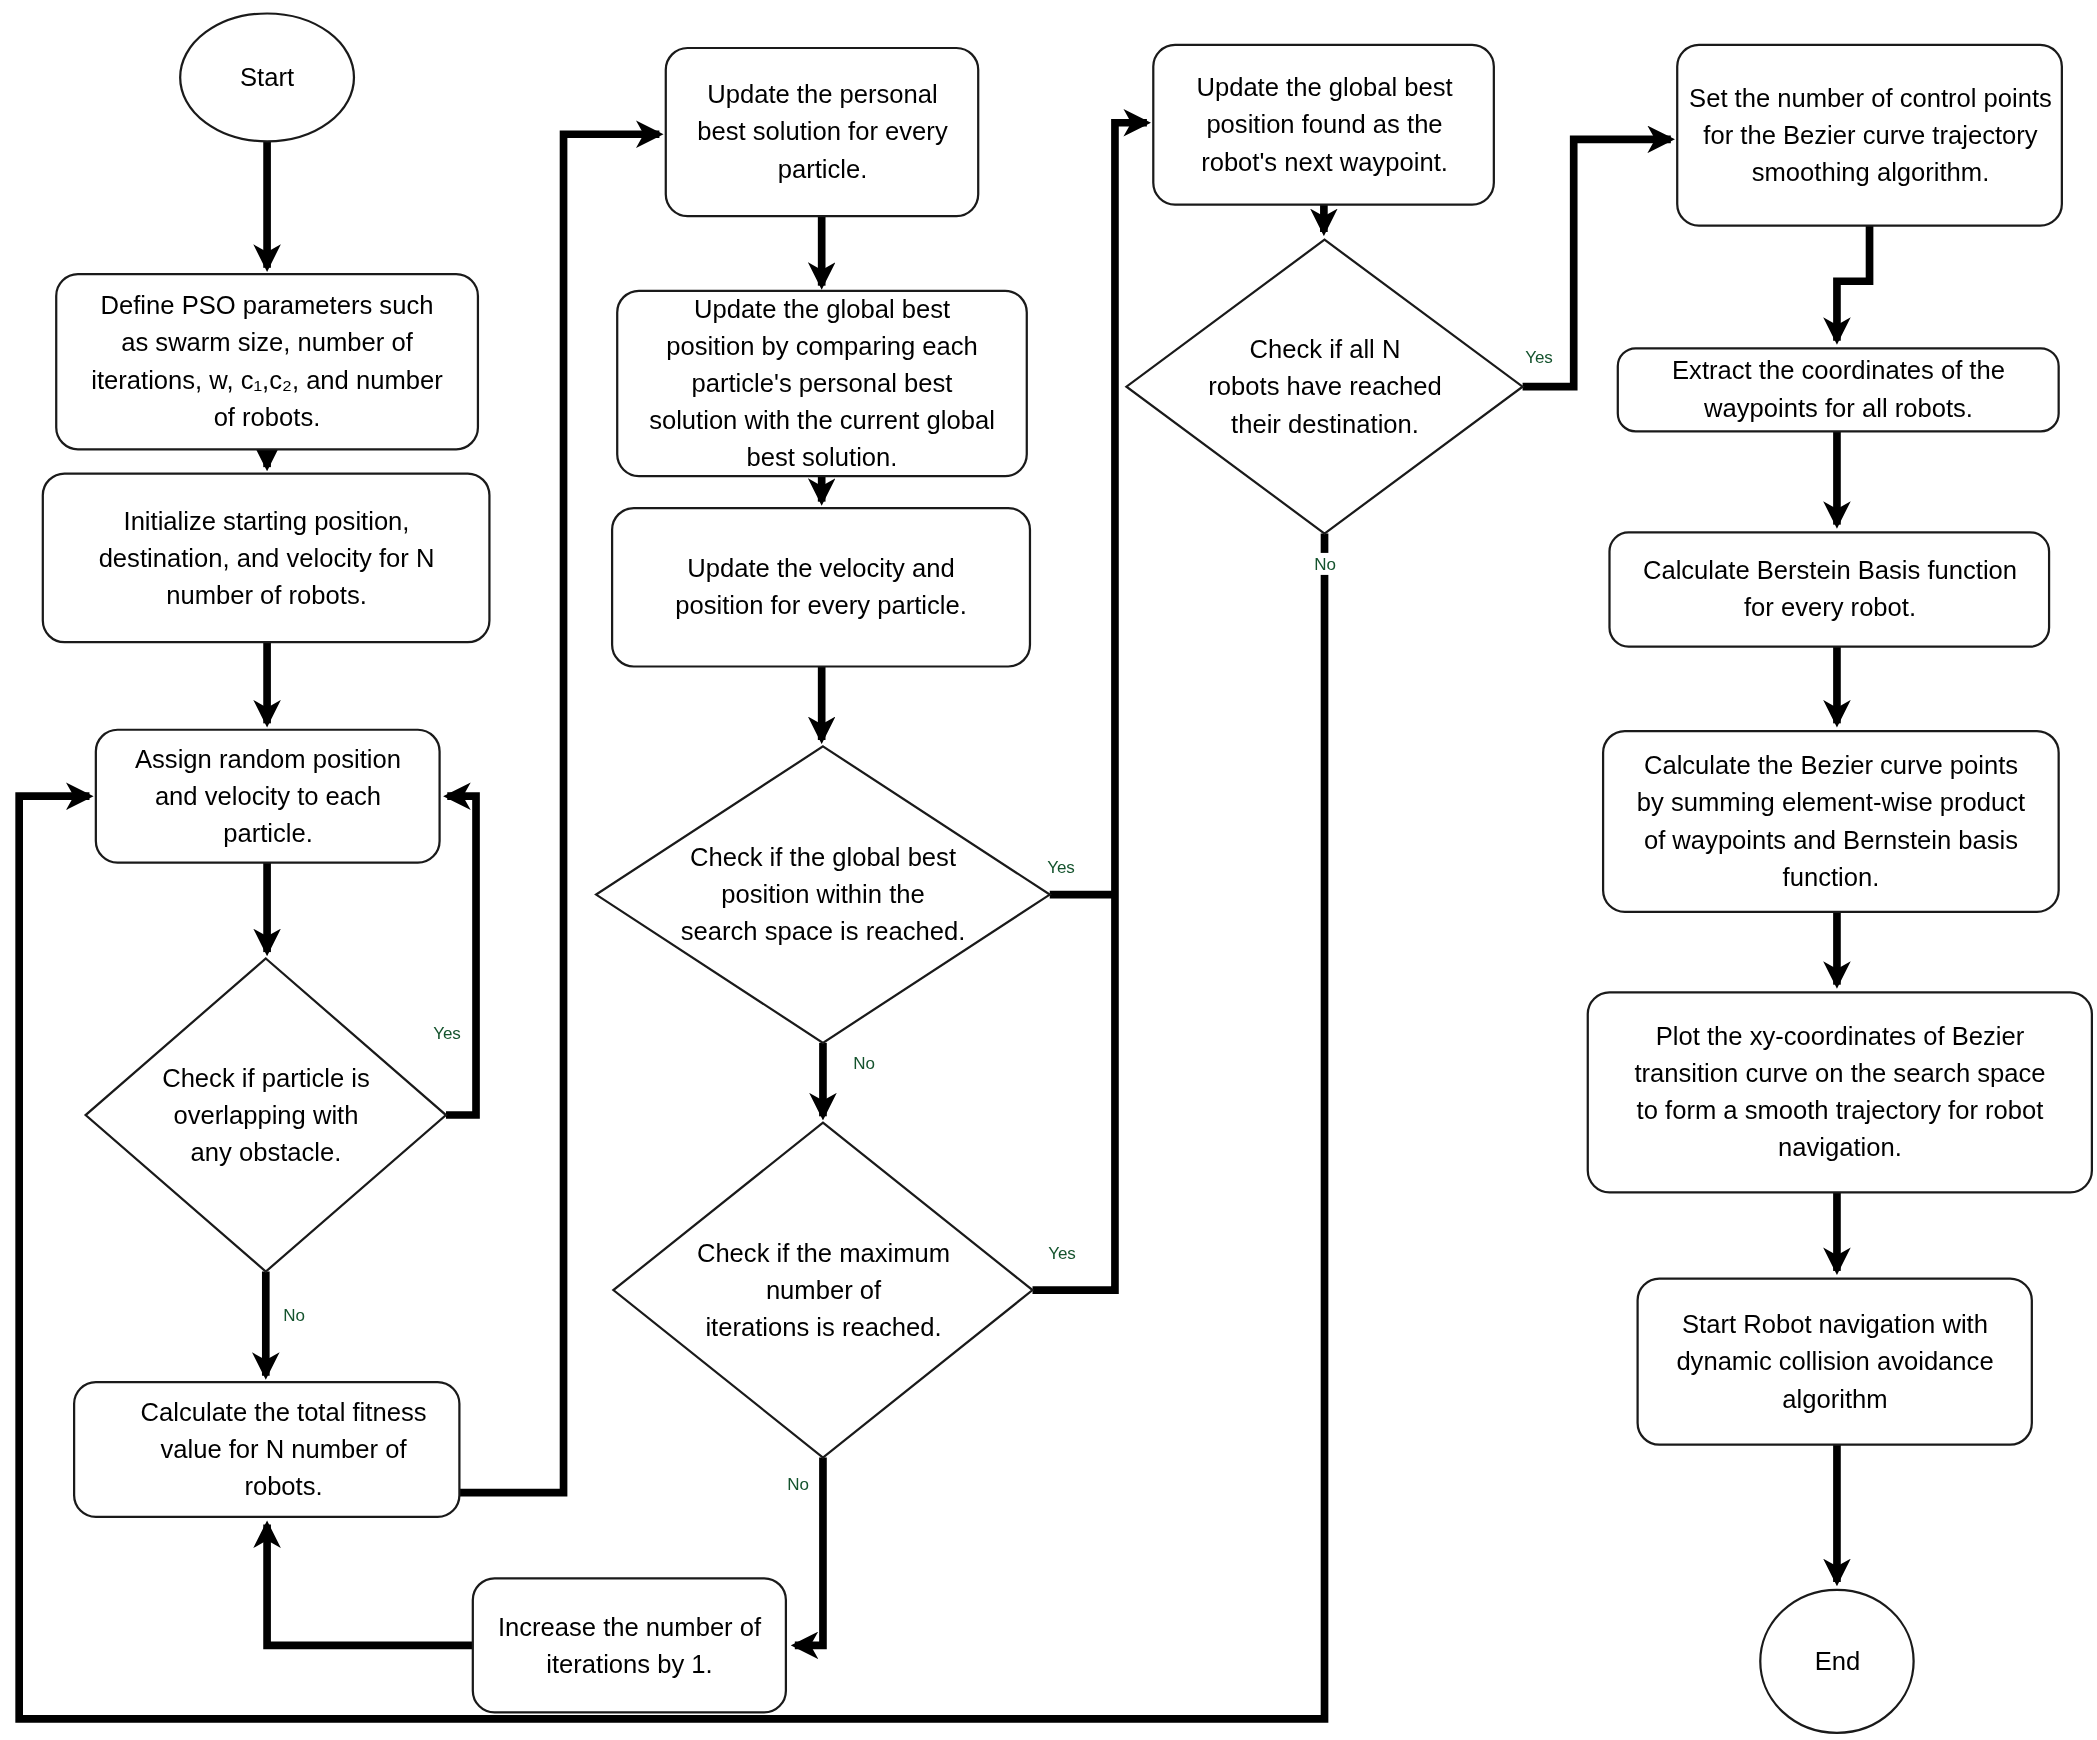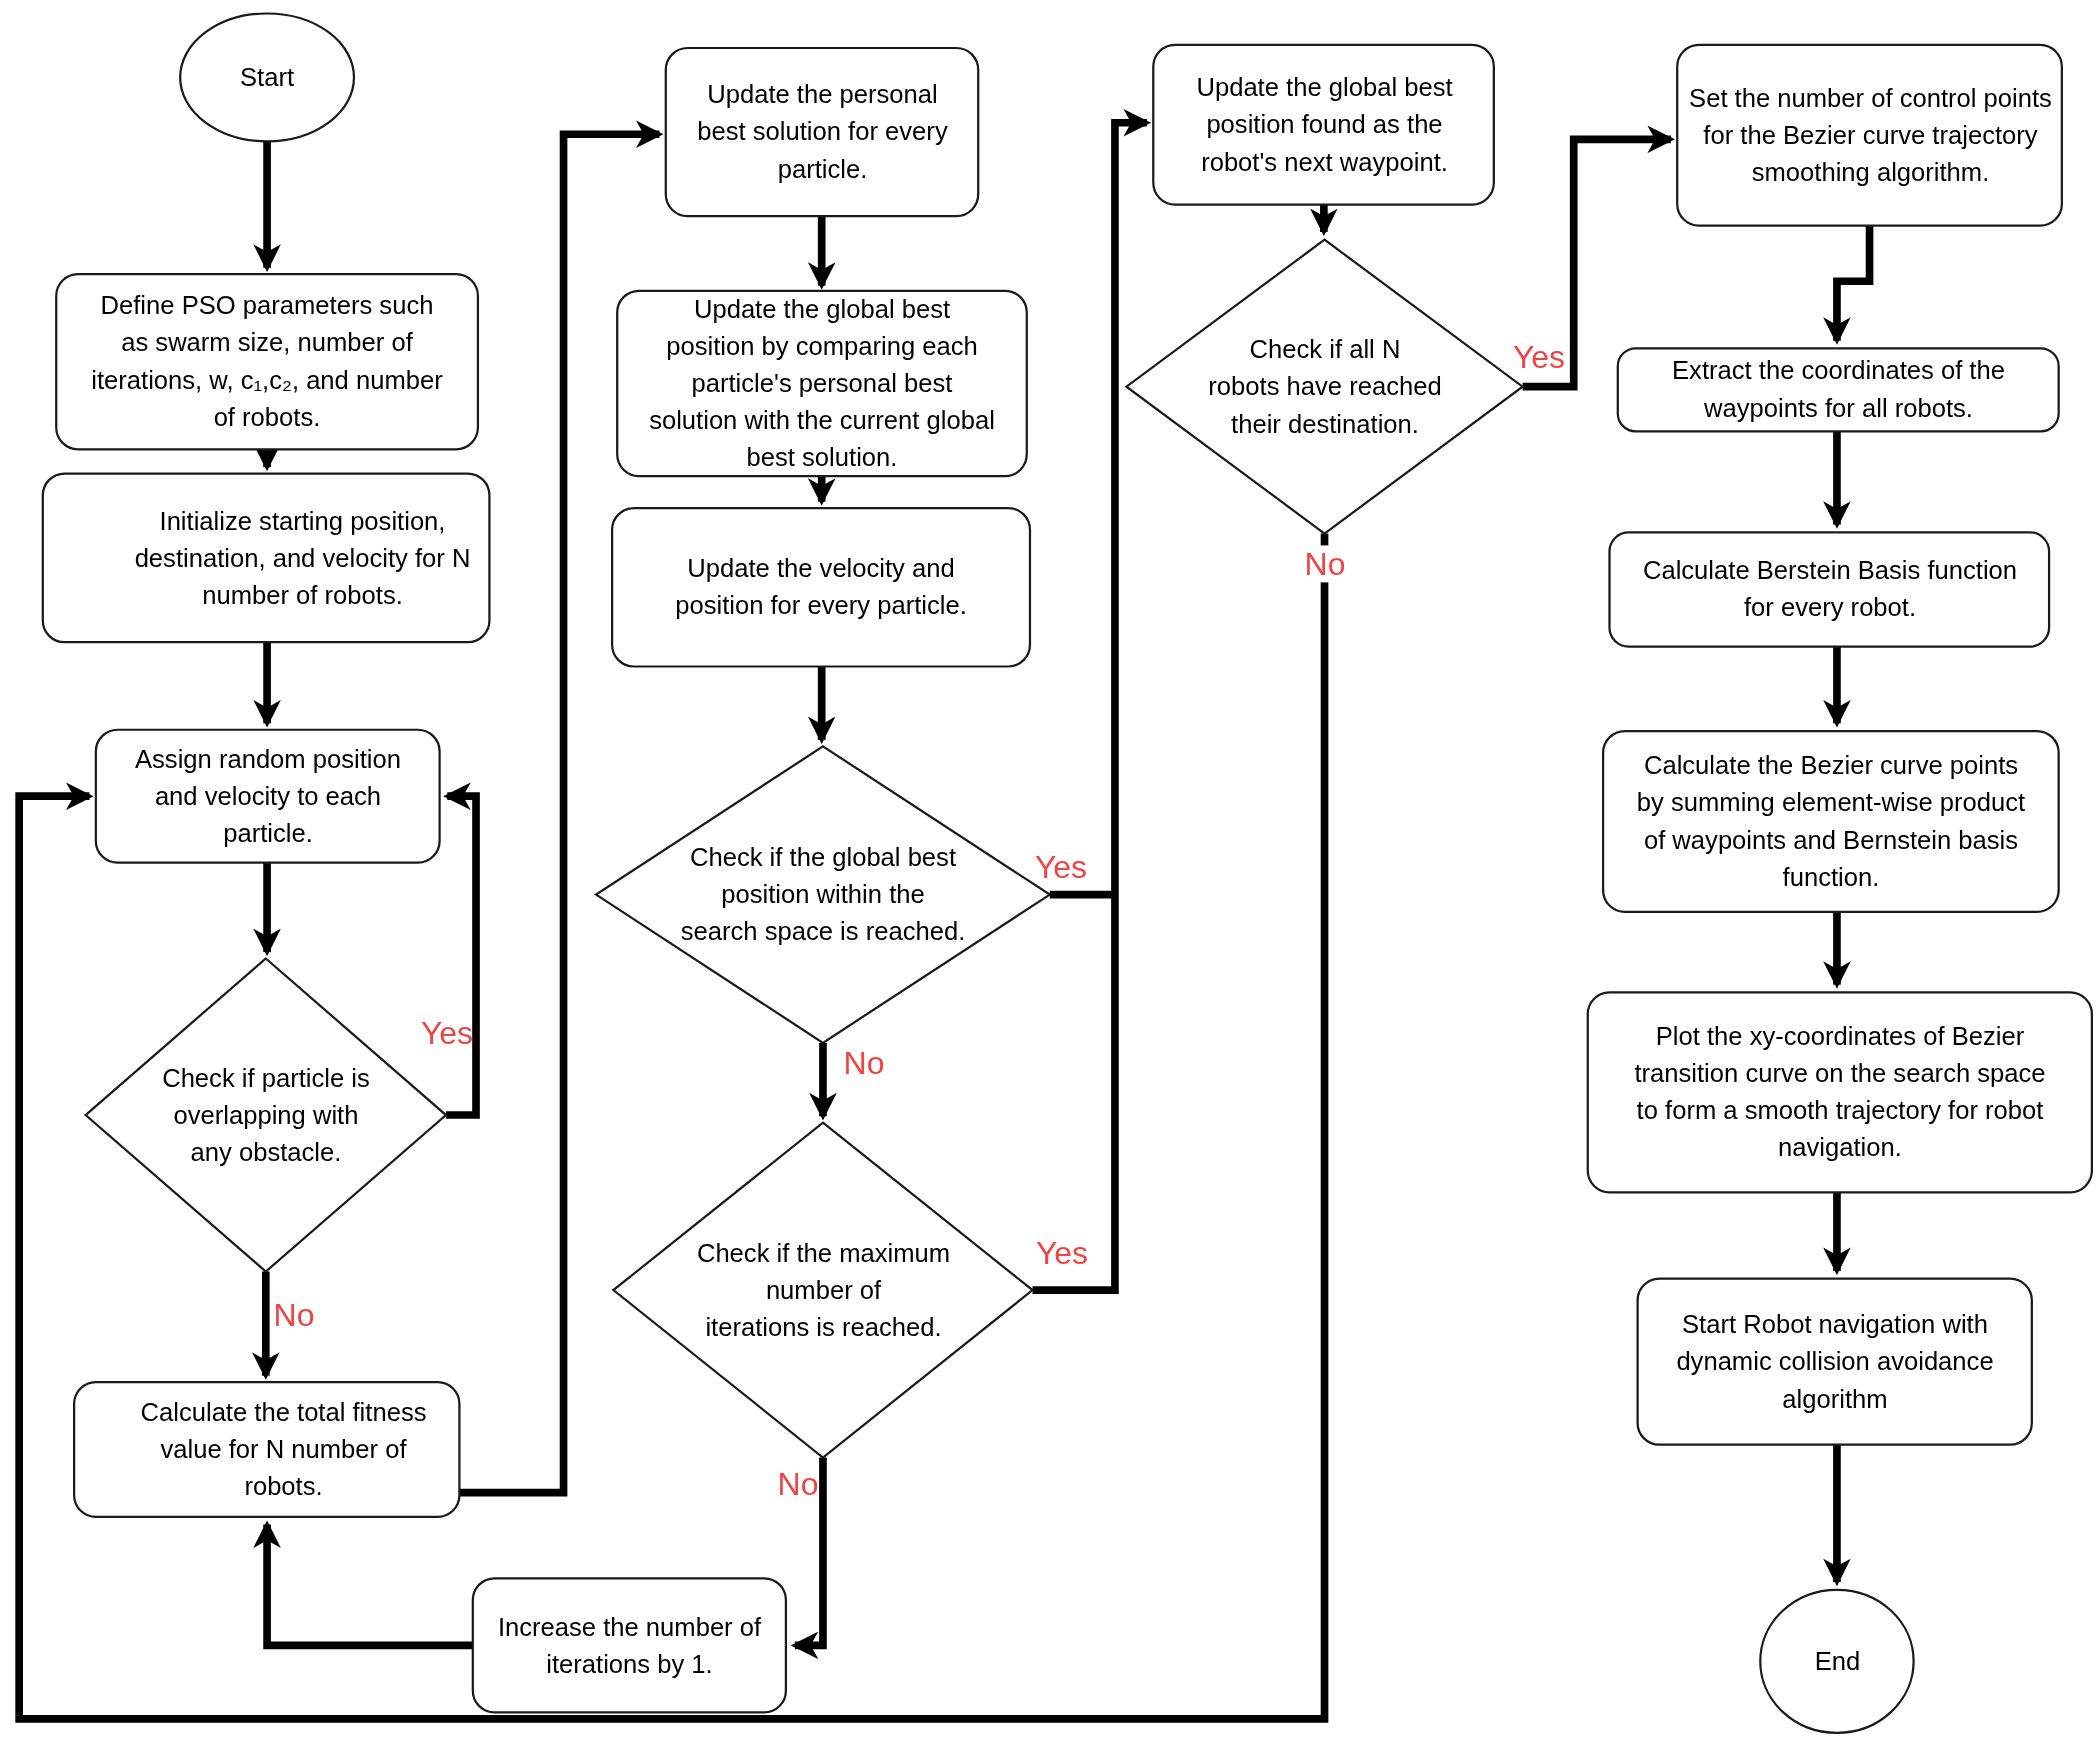--- a/index.html
+++ b/index.html
@@ -14,21 +14,21 @@
   .nl{
     position:absolute;
     display:flex;align-items:center;justify-content:center;
     text-align:center;
     white-space:pre-line;
     font-size:25.6px;line-height:1.45;color:#000;
   }
   .el{
     position:absolute;
     transform:translate(-50%,-50%);
-    font-size:32px;color:#ef4444;line-height:1;
+    font-size:17px;color:#14532d;line-height:1;
   }
   .el.bg{background:#ffffff;padding:2.6px 6.4px;}
 </style>
 </head>
 <body>
 
 <div class="stage">
 
   <svg width="2097" height="1740" viewBox="0 0 3282 2723">
     <defs>
@@ -87,21 +87,21 @@
       <rect x="2563" y="2001" width="617" height="260" rx="34"></rect>
       <ellipse cx="2875" cy="2600" rx="120" ry="112"></ellipse>
     </g>
   </svg>
 
   <div class="nl" style="left:180px;top:13.4px;width:174px;height:128px;">Start</div>
   <div class="nl" style="left:56px;top:274px;width:422px;height:175px;">Define PSO parameters such
 as swarm size, number of
 iterations, w, c₁,c₂, and number
 of robots.</div>
-  <div class="nl" style="left:43px;top:474px;width:447px;height:169px;padding-left:36px;">Initialize starting position,
+  <div class="nl" style="left:43px;top:474px;width:447px;height:169px;">Initialize starting position,
 destination, and velocity for N
 number of robots.</div>
   <div class="nl" style="left:96px;top:730px;width:344px;height:133px;">Assign random position
 and velocity to each
 particle.</div>
   <div class="nl" style="left:86px;top:959px;width:360px;height:313px;">Check if particle is
 overlapping with
 any obstacle.</div>
   <div class="nl" style="left:74px;top:1382px;width:385px;height:135px;margin-left:17px;">Calculate the total fitness
 value for N number of

